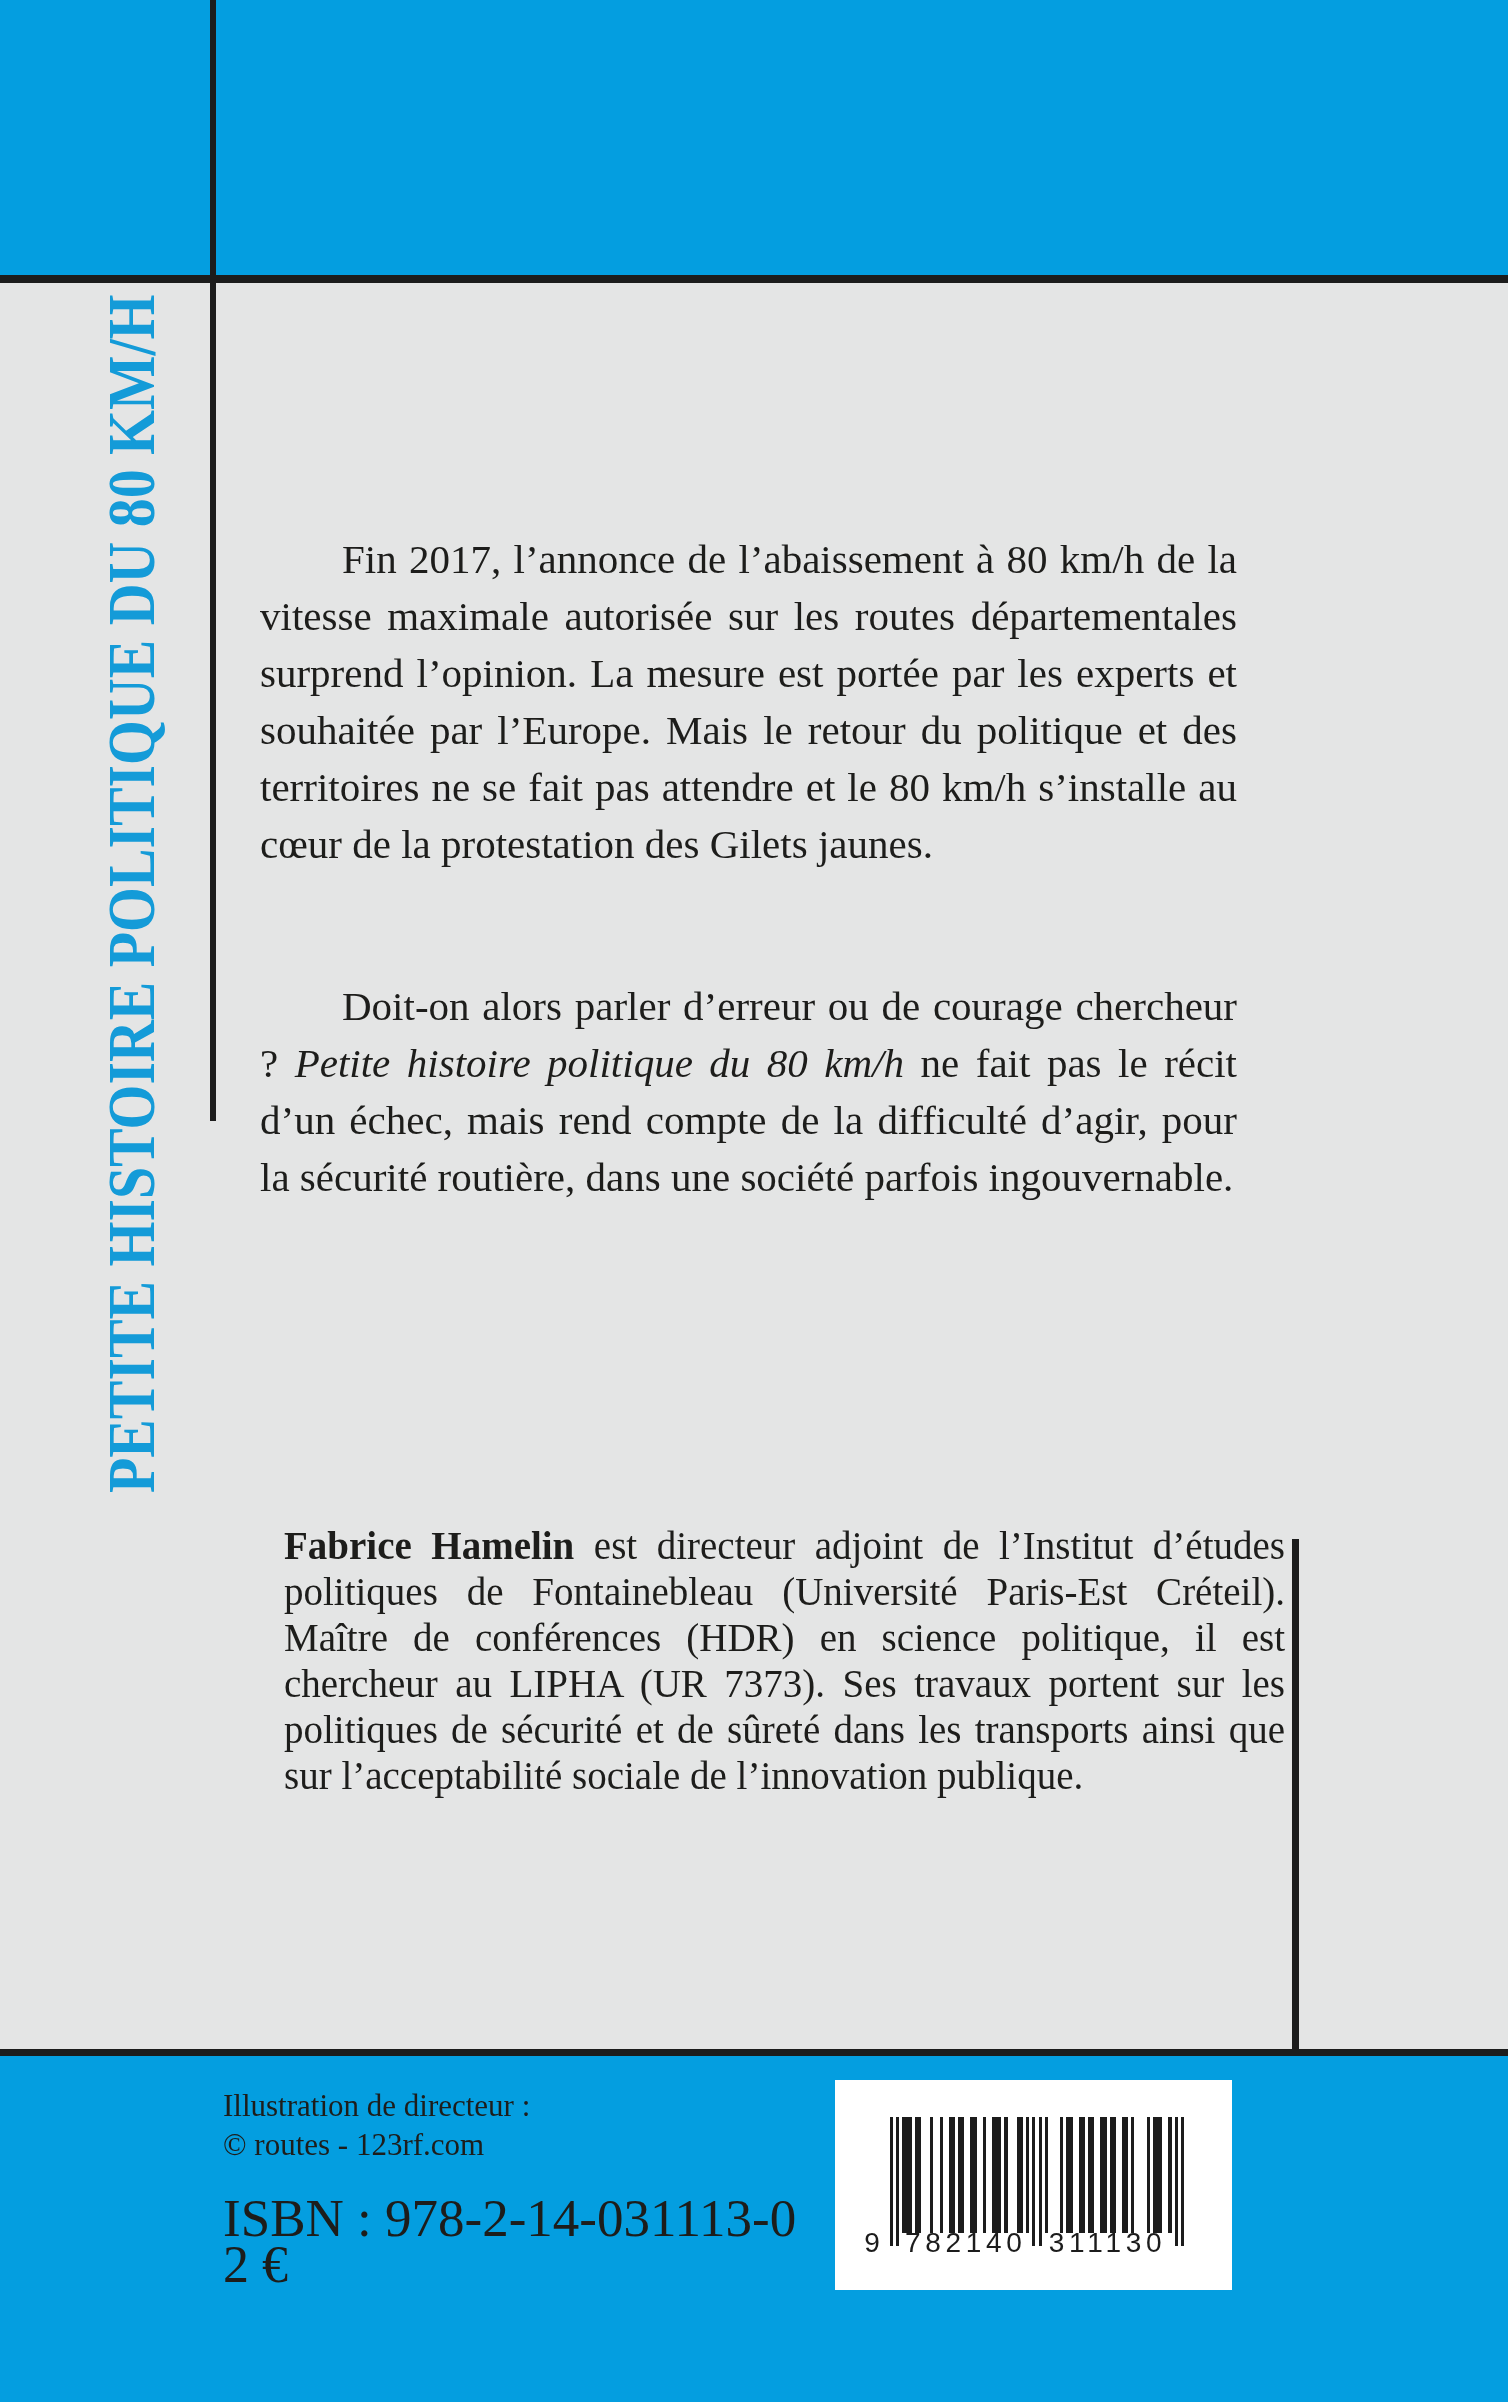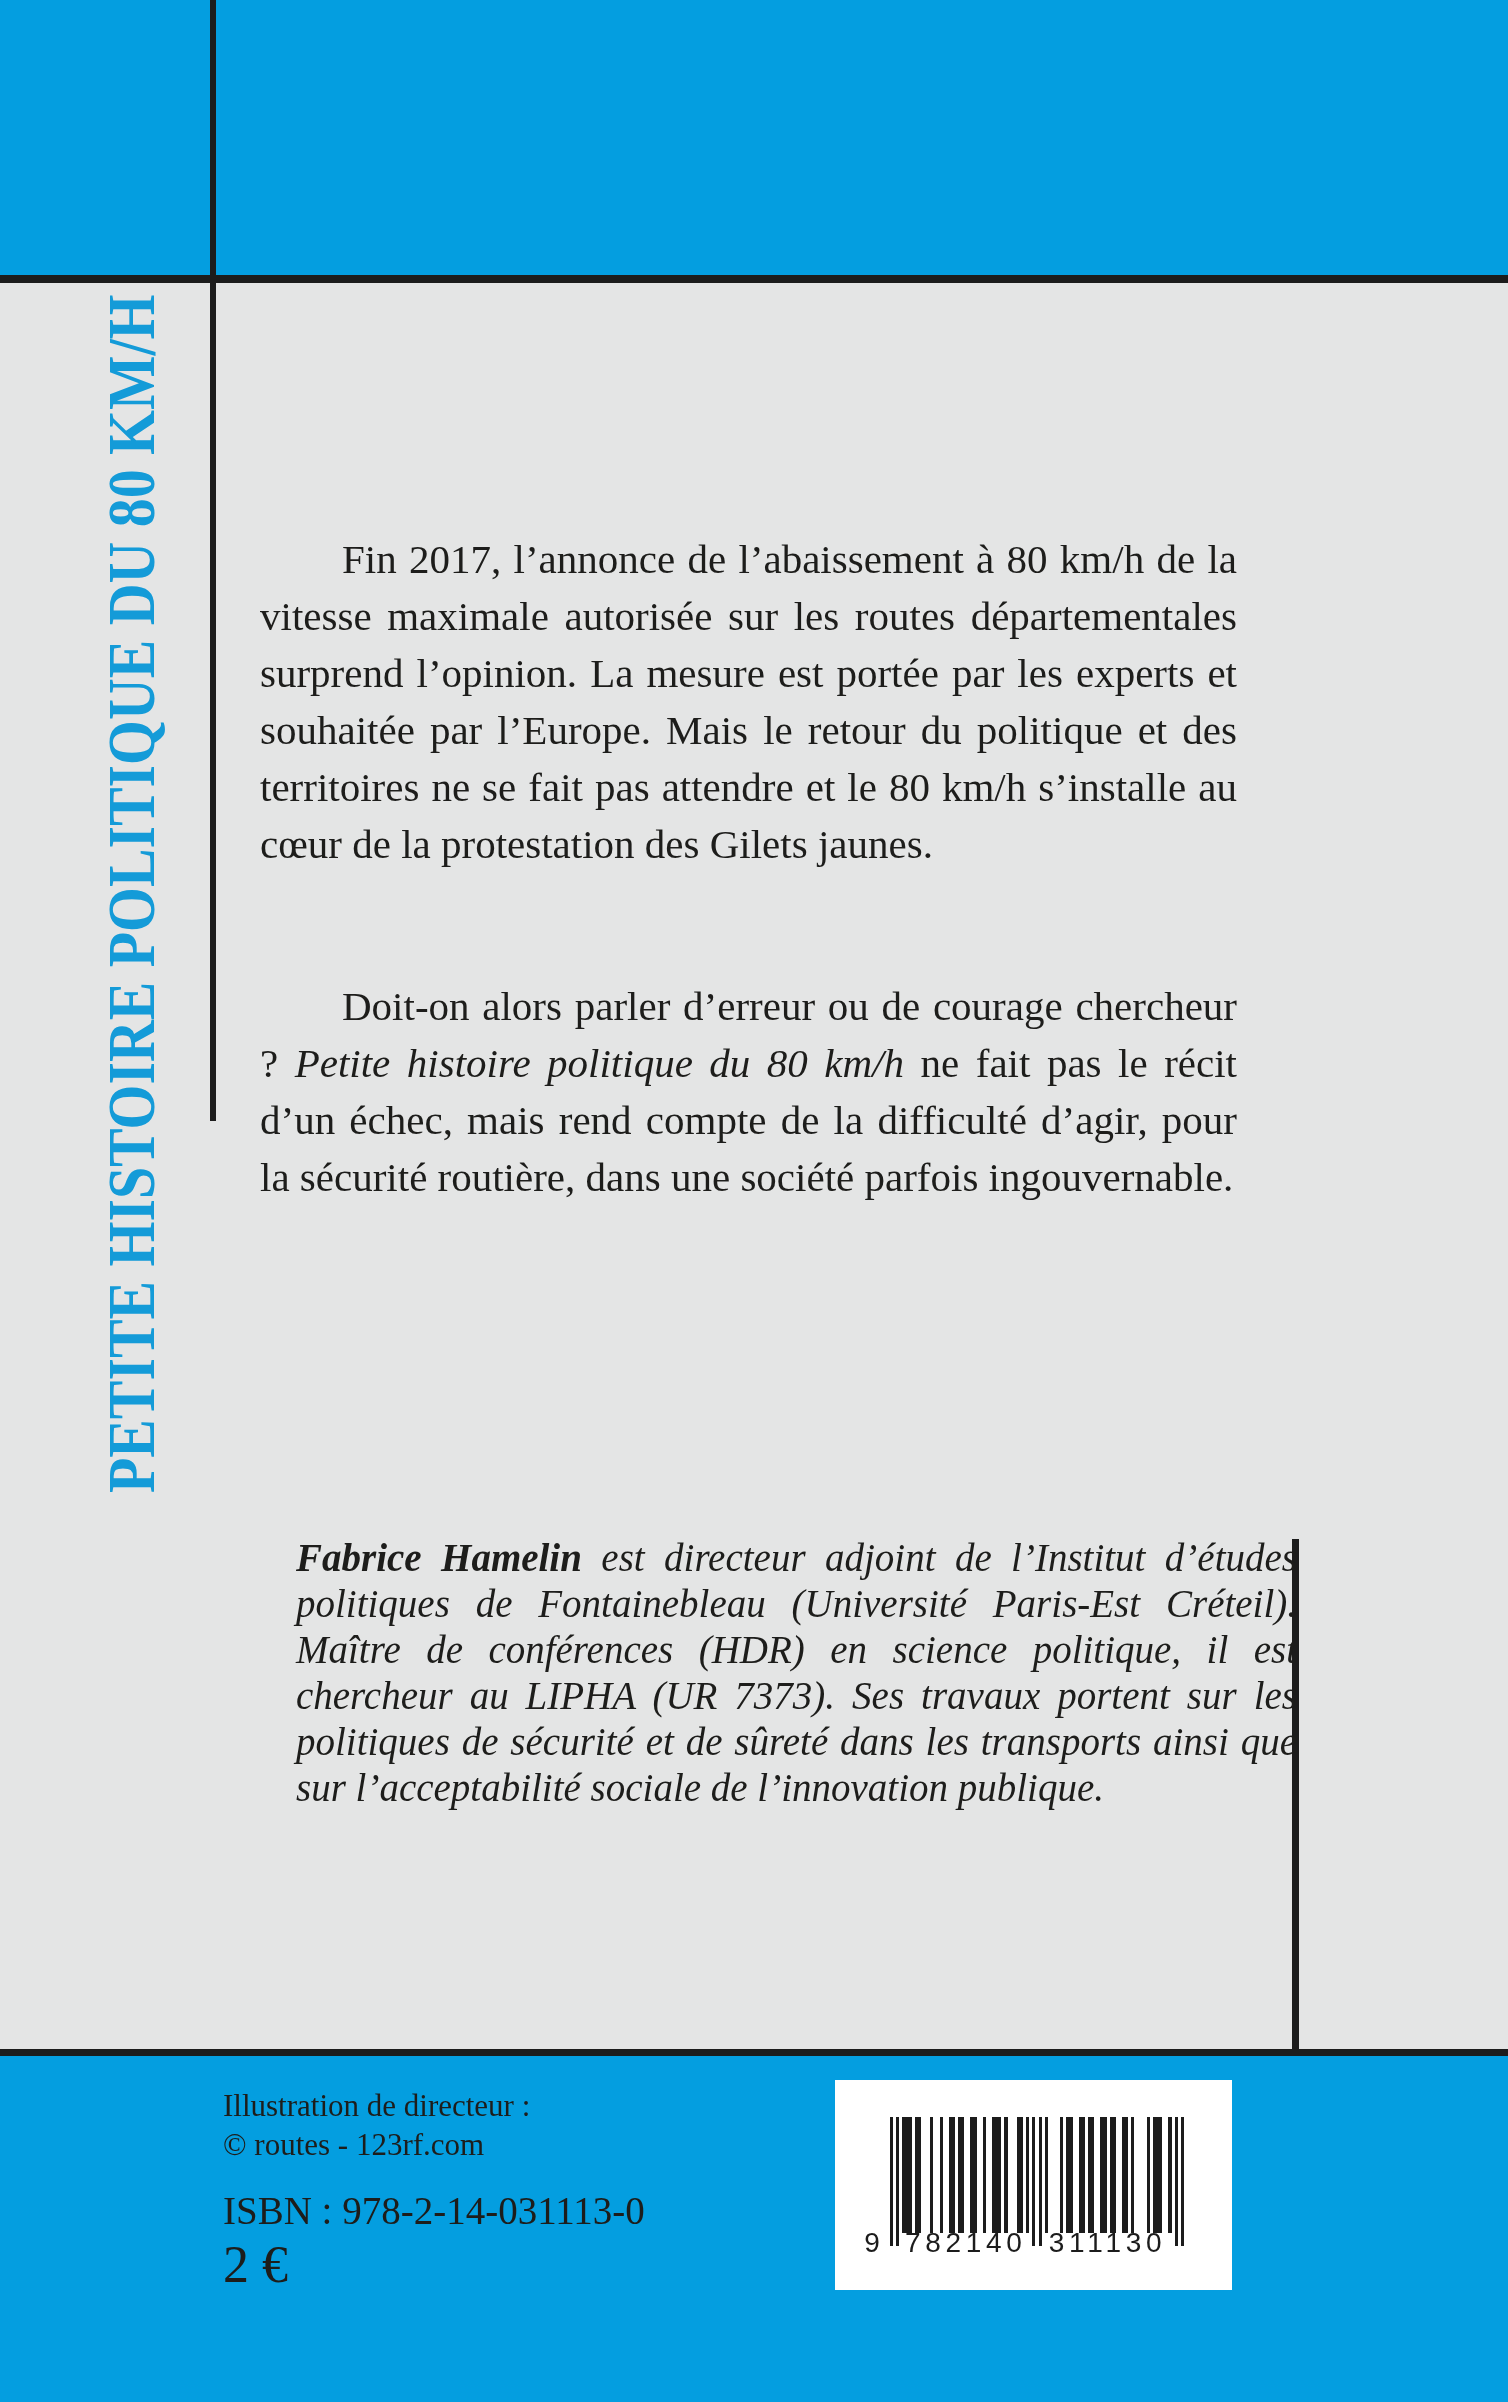--- a/index.html
+++ b/index.html
@@ -46,32 +46,32 @@
     margin:0;
   }
   .para-1{top:531px;text-indent:82px;}
   .para-2{top:978px;text-indent:82px;}
   .book-title-italic{font-style:italic;}
 
   
   .bio{
     position:absolute;left:284px;top:1523px;width:1001px;
     font-size:39px;line-height:46px;
-    font-style:italic;text-align:justify;margin:12px;
+    text-align:justify;margin:0;
   }
   .bio .author-name{font-weight:bold;}
 
   
   .credit{
     position:absolute;left:223px;top:2086px;width:662px;
     font-size:31px;line-height:39px;color:var(--text-ink);
   }
   .isbn{
     position:absolute;left:223px;top:2188px;
-    font-size:39px;color:var(--text-ink);
+    font-size:53px;color:var(--text-ink);
   }
   .price{
     position:absolute;left:223px;top:2235px;
     font-size:52px;color:var(--text-ink);
   }
 
   
   .barcode-box{
     position:absolute;left:835px;top:2080px;width:397px;height:210px;
     background:var(--barcode-bg);

